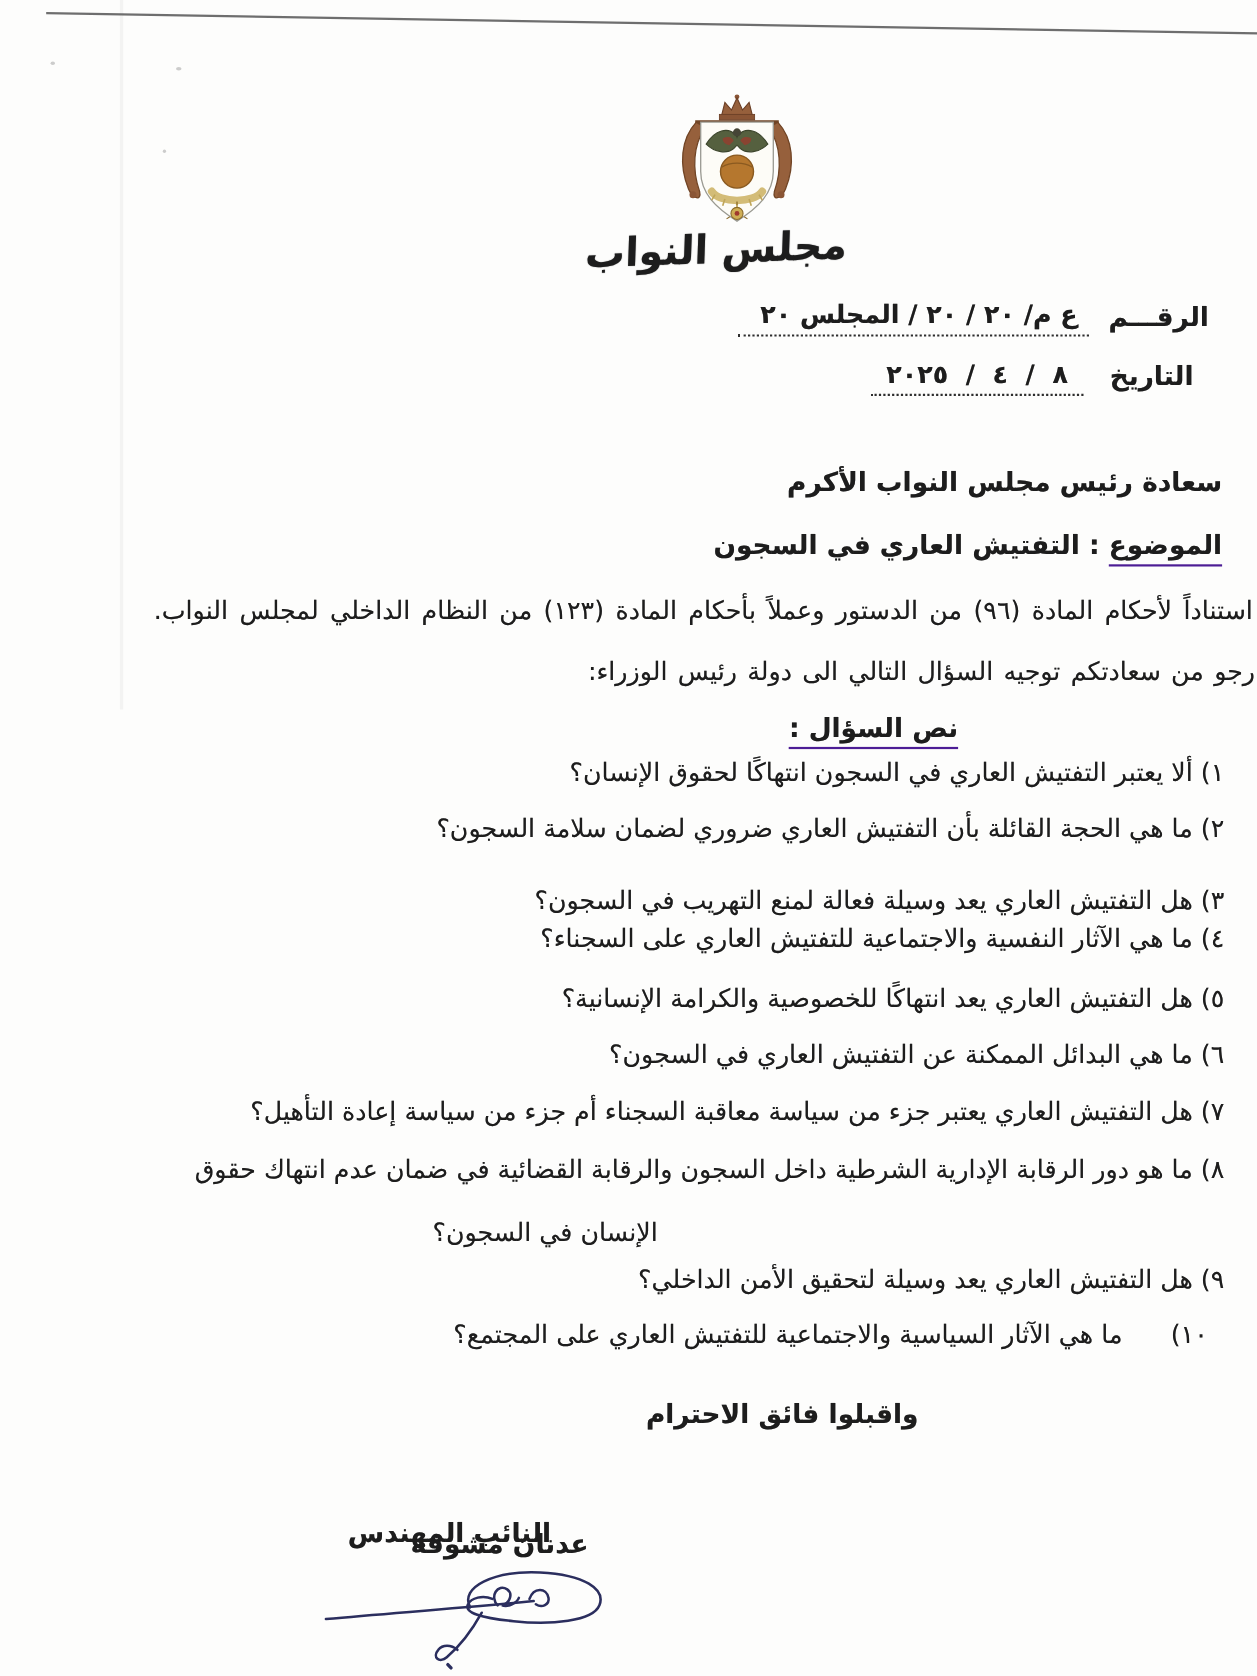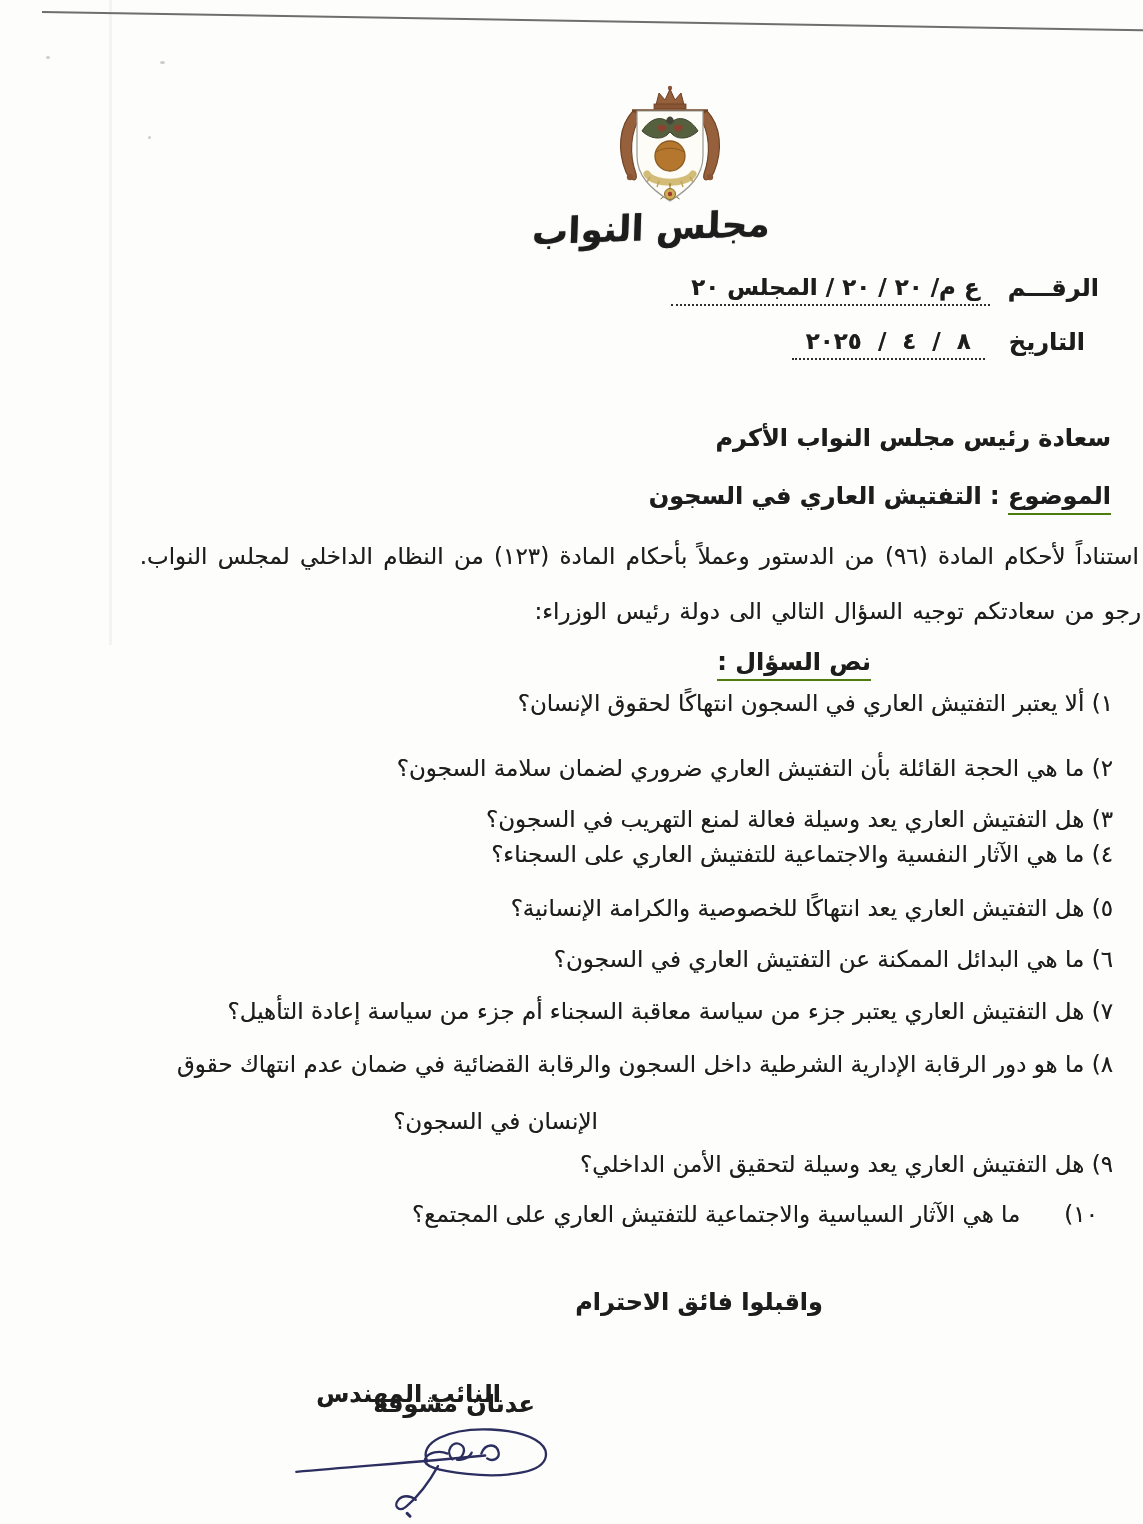--- a/index.html
+++ b/index.html
@@ -11,21 +11,21 @@
     overflow:hidden;
     direction:rtl;
     font-family:"DejaVu Sans", sans-serif;
     color:#1d1d1d;
   }
   .t{position:absolute;white-space:nowrap;text-shadow:0 0 .5px rgba(30,30,30,.55);}
   .b{font-weight:bold;}
   .fs23{font-size:23px;}
   .fs24{font-size:24px;}
   .dotted-underline{border-bottom:2px dotted #2e2e2e;padding:0 10px 4px 20px;}
-  .solid-underline{border-bottom:2px solid #4d7c0f;padding-bottom:3px;}
+  .solid-underline{border-bottom:2px solid #4c1d95;padding-bottom:3px;}
   .row{display:flex;align-items:flex-start;gap:18px;}
   .scan-line{
     position:absolute;left:42px;top:11px;width:1110px;height:2px;
     background:#4a4a4a;opacity:.8;
     transform:rotate(0.95deg);transform-origin:left top;
   }
   .scan-streak{
     position:absolute;left:109px;top:0;width:3px;height:645px;
     background:rgba(110,110,110,0.07);
   }
@@ -101,32 +101,32 @@
     <span>: </span>
     <span>التفتيش العاري في السجون</span>
   </div>
 
   <div class="t fs23" style="top:543px;right:4px;word-spacing:3px;">استناداً لأحكام المادة (٩٦) من الدستور وعملاً بأحكام المادة (١٢٣) من النظام الداخلي لمجلس النواب.</div>
   <div class="t fs23" style="top:598px;right:2px;word-spacing:2px;">رجو من سعادتكم توجيه السؤال التالي الى دولة رئيس الوزراء:</div>
 
   <div class="t b fs24 solid-underline" style="top:648px;right:272px;">نص السؤال :</div>
 
   <div class="t q" style="top:690px;right:30px;">١) ألا يعتبر التفتيش العاري في السجون انتهاكًا لحقوق الإنسان؟</div>
-  <div class="t q" style="top:741px;right:30px;margin-top:14px;">٢) ما هي الحجة القائلة بأن التفتيش العاري ضروري لضمان سلامة السجون؟</div>
+  <div class="t q" style="top:741px;right:30px;">٢) ما هي الحجة القائلة بأن التفتيش العاري ضروري لضمان سلامة السجون؟</div>
   <div class="t q" style="top:806px;right:30px;">٣) هل التفتيش العاري يعد وسيلة فعالة لمنع التهريب في السجون؟</div>
   <div class="t q" style="top:841px;right:30px;">٤) ما هي الآثار النفسية والاجتماعية للتفتيش العاري على السجناء؟</div>
   <div class="t q" style="top:895px;right:30px;">٥) هل التفتيش العاري يعد انتهاكًا للخصوصية والكرامة الإنسانية؟</div>
   <div class="t q" style="top:946px;right:30px;">٦) ما هي البدائل الممكنة عن التفتيش العاري في السجون؟</div>
   <div class="t q" style="top:998px;right:30px;">٧) هل التفتيش العاري يعتبر جزء من سياسة معاقبة السجناء أم جزء من سياسة إعادة التأهيل؟</div>
   <div class="t q" style="top:1051px;right:30px;">٨) ما هو دور الرقابة الإدارية الشرطية داخل السجون والرقابة القضائية في ضمان عدم انتهاك حقوق</div>
   <div class="t q" style="top:1108px;right:545px;">الإنسان في السجون؟</div>
   <div class="t q" style="top:1151px;right:30px;">٩) هل التفتيش العاري يعد وسيلة لتحقيق الأمن الداخلي؟</div>
   <div class="t q" style="top:1201px;right:45px;">١٠)&nbsp;&nbsp;&nbsp;&nbsp;&nbsp;&nbsp;ما هي الآثار السياسية والاجتماعية للتفتيش العاري على المجتمع؟</div>
 
-  <div class="t b fs24" style="top:1272px;right:320px;margin-top:16px;">واقبلوا فائق الاحترام</div>
+  <div class="t b fs24" style="top:1272px;right:308px;">واقبلوا فائق الاحترام</div>
   <div class="t b fs24" style="top:1336px;right:642px;margin-top:44px;">النائب المهندس</div>
   <div class="t b fs24" style="top:1390px;right:608px;">عدنان مشوقه</div>
 
   <div class="t" style="left:292px;top:1416px;">
     <svg viewBox="0 0 300 110" width="290" height="106">
       <g stroke="#2b2e5e" fill="none" stroke-width="2.4" stroke-linecap="round">
         <path d="M4 58 C 70 52, 130 48, 200 41"></path>
         <path d="M140 47 C 130 28, 162 12, 206 14 C 248 16, 268 30, 262 45 C 256 60, 216 64, 181 60 C 151 57, 134 52, 138 44 C 141 38, 152 35, 161 39"></path>
         <path d="M166 45 C 158 37, 166 24, 175 30 C 181 34, 177 44, 170 45 C 176 47, 184 43, 186 38"></path>
         <path d="M196 39 C 200 28, 212 28, 214 38 C 215 44, 208 48, 202 44"></path>

